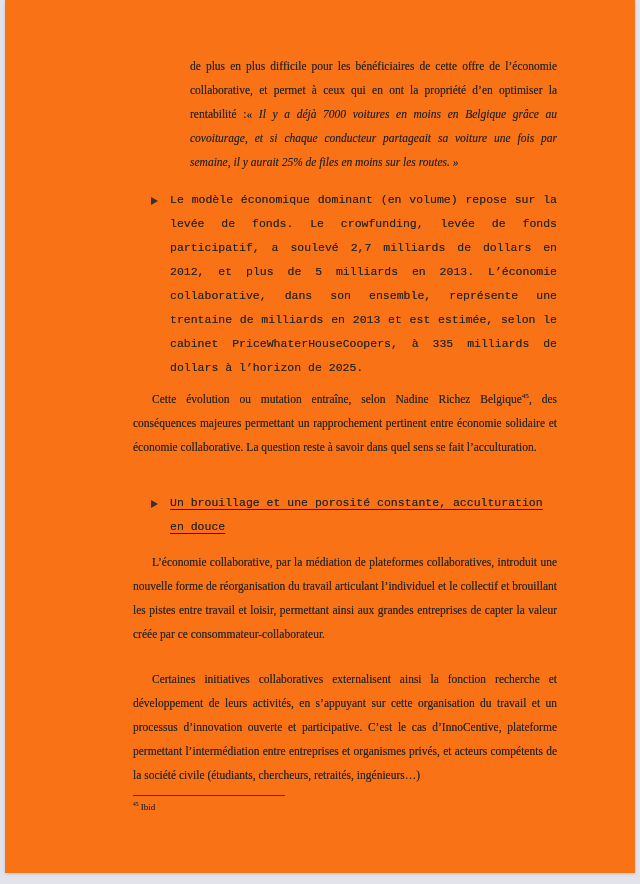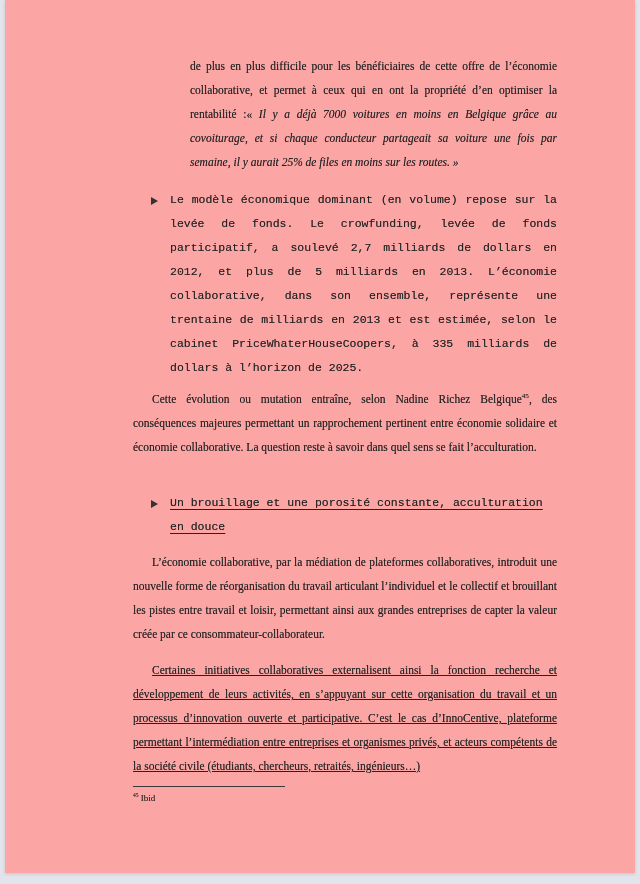--- a/index.html
+++ b/index.html
@@ -6,21 +6,21 @@
   html,body { width:640px; height:884px; }
   body {
     background:#e3e3eb;
     font-family:"Liberation Serif", serif;
     position:relative;
     overflow:hidden;
   }
   .page {
     position:absolute; left:5px; top:0;
     width:630px; height:873px;
-    background:#fca5a5;
+    background:#f97316;
     box-shadow:0 1px 3px rgba(60,60,80,0.18);
   }
   .content {
     position:absolute; left:128px; top:54px; width:424px;
     font-size:11.5px; line-height:24px; color:#242424;
     text-shadow:0 0 0.5px rgba(36,36,36,0.55);
   }
   p { text-align:justify; }
   .quote { margin-left:57px; }
   .it { font-style:italic; }
@@ -30,21 +30,21 @@
     position:absolute; left:18px; top:8.5px;
     width:0; height:0;
     border-left:7px solid #333;
     border-top:4px solid transparent;
     border-bottom:4px solid transparent;
   }
   .mt-bullet { margin-top:14px; }
   .para { text-indent:19px; }
   .mt-sm { margin-top:7px; }
   .mt-md { margin-top:11px; }
-  .mt-xs { margin-top:12px;text-decoration:underline; }
+  .mt-xs { margin-top:21px; }
   .heading { margin-top:32px; }
   .heading .li-text {
     text-align:left;
     text-decoration:underline;
     text-underline-offset:2.5px;
   }
   sup { font-size:0.62em; vertical-align:super; line-height:0; }
   .footnote { margin-top:8px; }
   .rule { width:152px; border-top:1.2px solid #3a3a3a; }
   .fn-text { font-size:9px; line-height:14px; margin-top:4px; text-align:left; color:#2b2b2b; }

